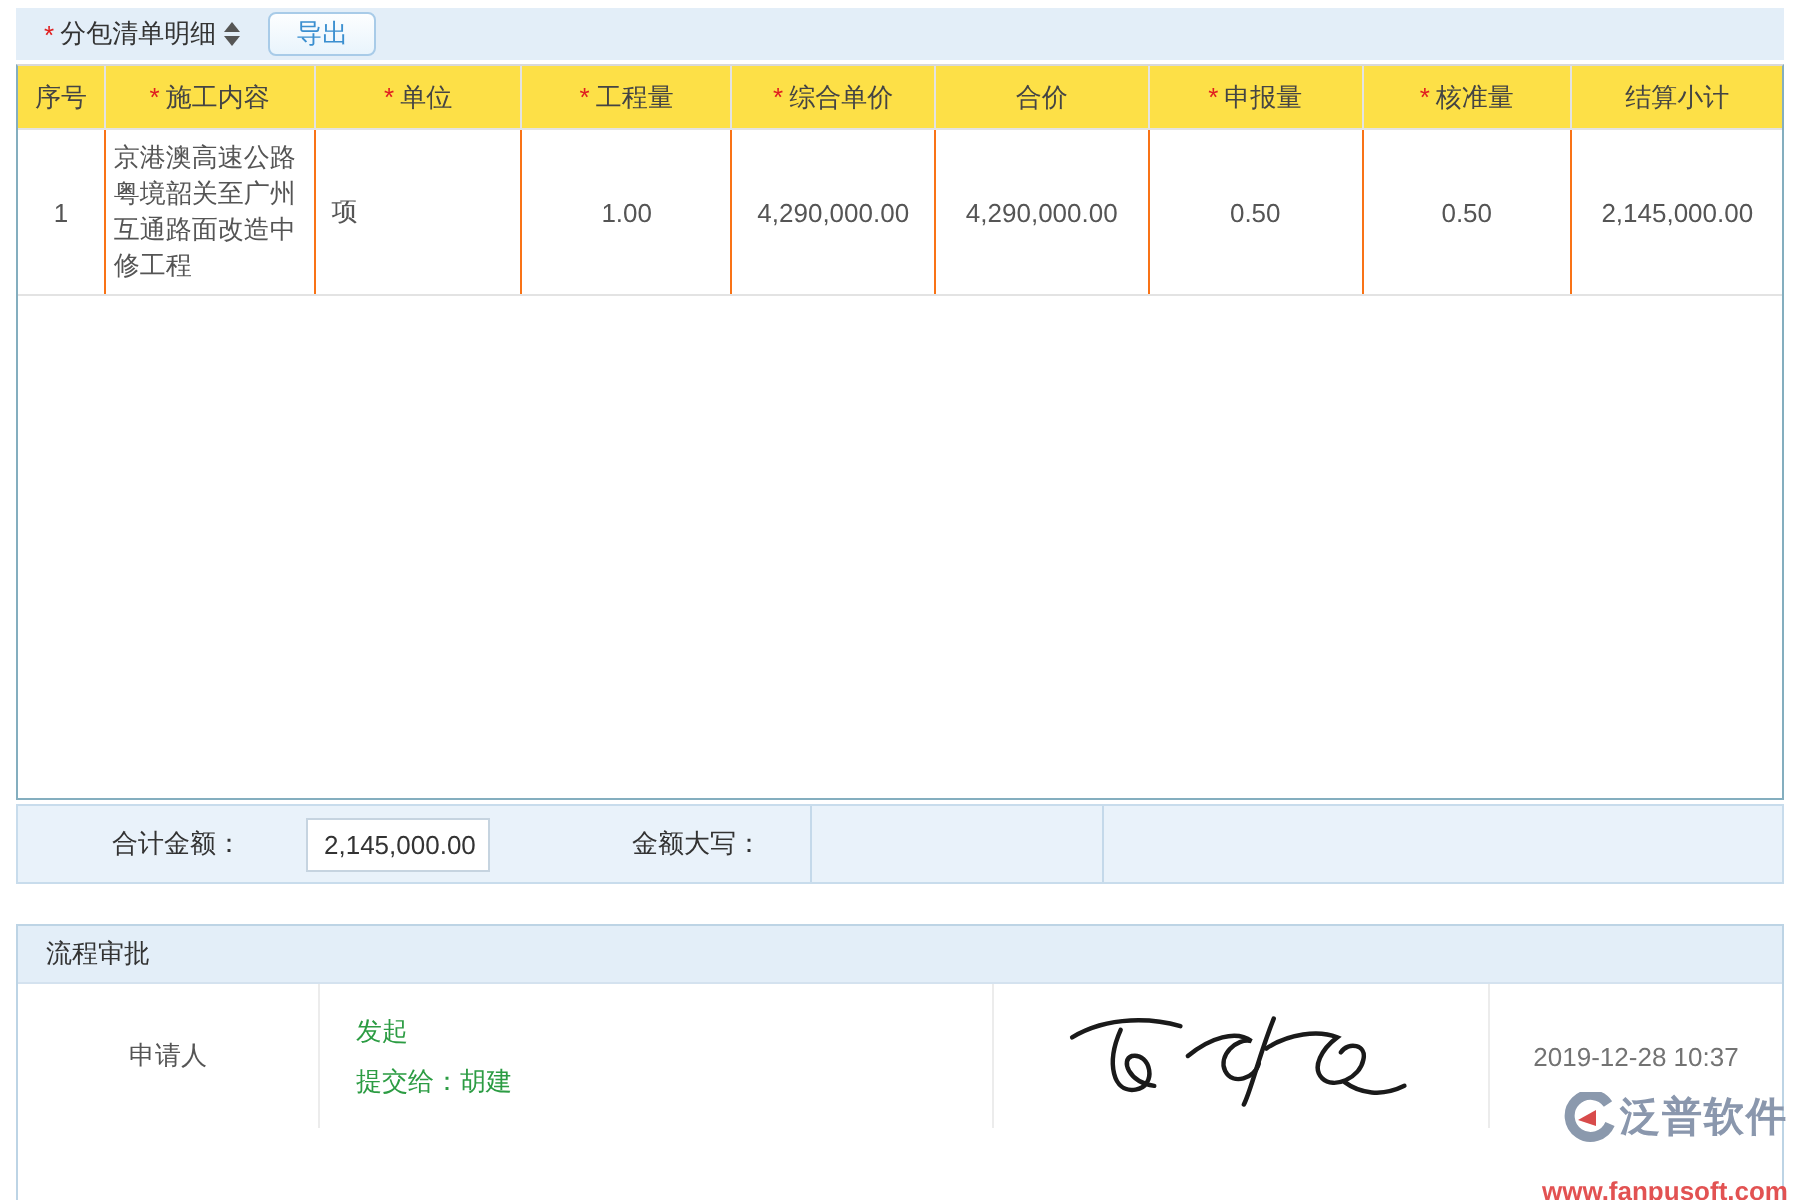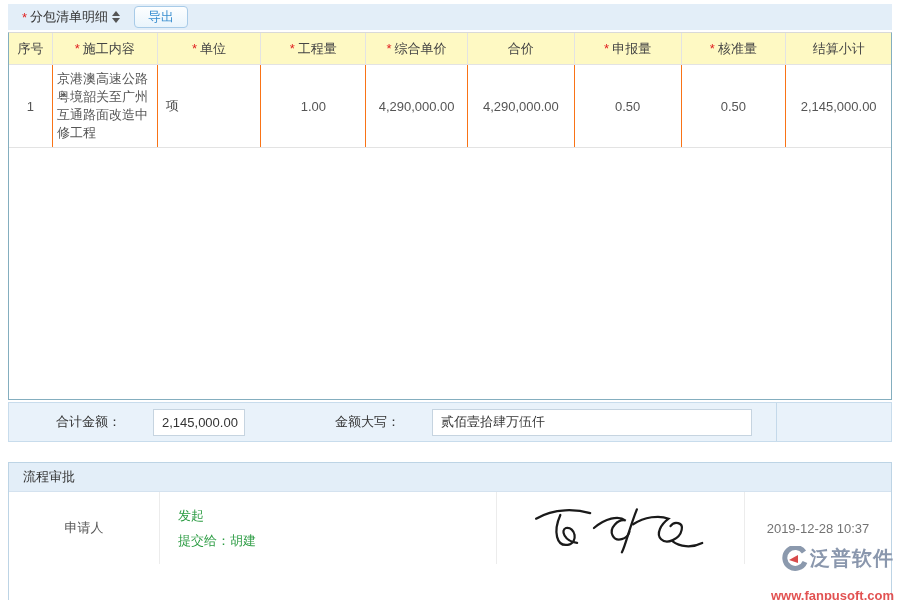--- a/index.html
+++ b/index.html
@@ -14,34 +14,34 @@
   .star:empty { display:none; margin:0; }
   .toolbar-title { color:#333; }
   .stepper { display:inline-flex; flex-direction:column; margin-left:4px; cursor:pointer; }
   .tri-up { width:0; height:0; border-left:4px solid transparent; border-right:4px solid transparent; border-bottom:5px solid #555; margin-bottom:2px; }
   .tri-down { width:0; height:0; border-left:4px solid transparent; border-right:4px solid transparent; border-top:5px solid #555; }
   .export-btn { margin-left:14px; height:22px; padding:0 13px; border:1px solid #a8cbe8; border-radius:4px;
     background:linear-gradient(#fdfeff,#e9f4fc); color:#3b8fd0; font-size:13px; cursor:pointer;
     font-family:"Liberation Sans","DejaVu Sans",sans-serif; }
 
   .grid { margin-top:2px; height:368px; border:1px solid #84aebf; border-top:1px solid #d9d9d9; background:#fff; overflow:hidden; }
-  .grid-header { display:flex; height:32px; border-bottom:1px solid #e3e3e3; background:#fef9c3; }
+  .grid-header { display:flex; height:32px; border-bottom:1px solid #e3e3e3; background:#fde047; }
   .gh { display:flex; align-items:center; justify-content:center; border-right:1px solid #e3e3e3; color:#444; overflow:hidden; }
   .grid-row { display:flex; height:83px; border-bottom:1px solid #e3e3e3; background:#fff; }
   .gc { display:flex; align-items:center; justify-content:center; border-right:1px solid #f97316; color:#555; overflow:hidden; text-align:center; }
   .gc.left { justify-content:flex-start; text-align:left; padding-left:8px; }
   .gc.wrap { padding:4px; line-height:18px; word-break:break-all; }
   .c0{width:44px;} .c1{width:105px;} .c2{width:104px;} .c3{width:105px;} .c4{width:102px;}
   .c5{width:107px;} .c6{width:107px;} .c7{width:105px;} .c8{width:105px; border-right:none;}
 
   .grid-footer { margin-top:2px; height:40px; background:#e9f2fa; border:1px solid #c8dcec; display:flex; align-items:center;gap:24px; }
   .f-label { width:112px; text-align:right; color:#333; flex:none; }
   .f-box { margin-left:8px; height:27px; background:#fff; border:1px solid #c6d4e0; display:flex; align-items:center; padding-left:8px; color:#333; flex:none; }
   .f-box.b1 { width:92px; }
-  .f-label.l2 { width:112px;margin-left:19px; }
+  .f-label.l2 { width:112px; }
   .f-box.b2 { width:320px; }
   .f-sep { height:100%; border-left:1px solid #c4d9ea; flex:none; }
   .f-sep.sA { width:122px; }
   .f-sep.sB { flex:1; }
 
   
   .panel-bottom { position:absolute; left:8px; top:462px; width:884px; height:150px; border:1px solid #bdd4e5; background:#fff; }
   .pb-titlebar { height:29px; background:#e3eef8; display:flex; align-items:center; padding-left:14px; color:#333; border-bottom:1px solid #d4e2ef; }
   .ap-header { display:flex; height:47px; border-bottom:1px solid #e8e8e8; }
   .ah { display:flex; align-items:center; justify-content:center; border-right:1px solid #ececec; color:#444; }
@@ -124,21 +124,20 @@
         <div class="gc c6">0.50</div>
         <div class="gc c7">0.50</div>
         <div class="gc c8">2,145,000.00</div>
       </div>
     </div>
 
     <div class="grid-footer">
       <span class="f-label">合计金额：</span>
       <span class="f-box b1">2,145,000.00</span>
       <span class="f-label l2">金额大写：</span>
-      <span class="f-box b2">贰佰壹拾肆万伍仟</span>
       <span class="f-sep sA"></span>
       <span class="f-sep sB"></span>
     </div>
   </section>
 
   <section class="panel-bottom">
     <div class="pb-titlebar">
       <span>流程审批</span>
     </div>
 

